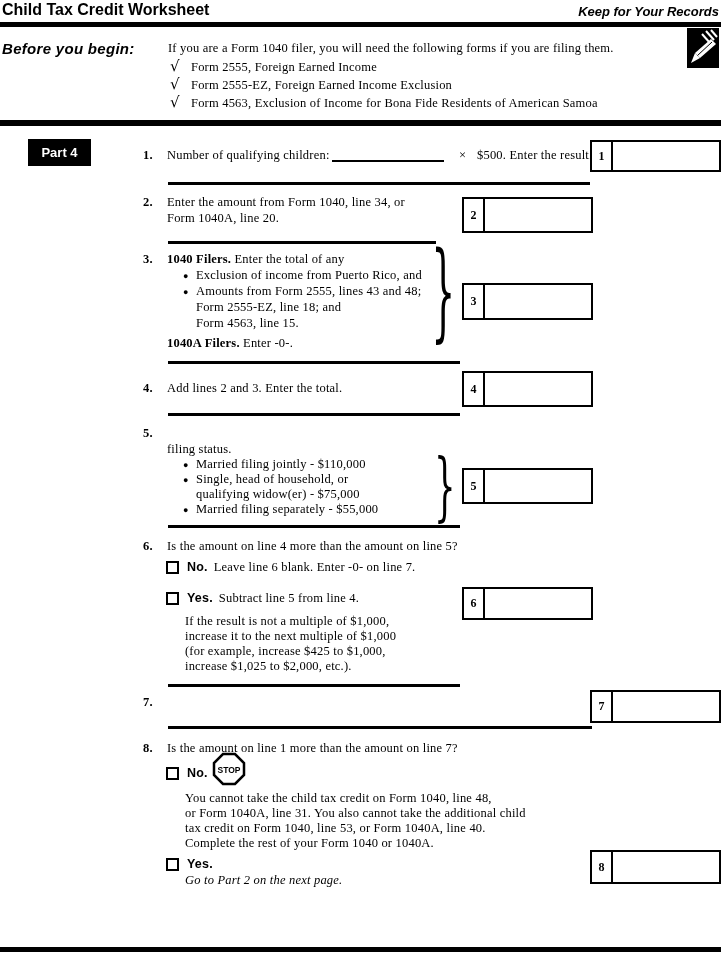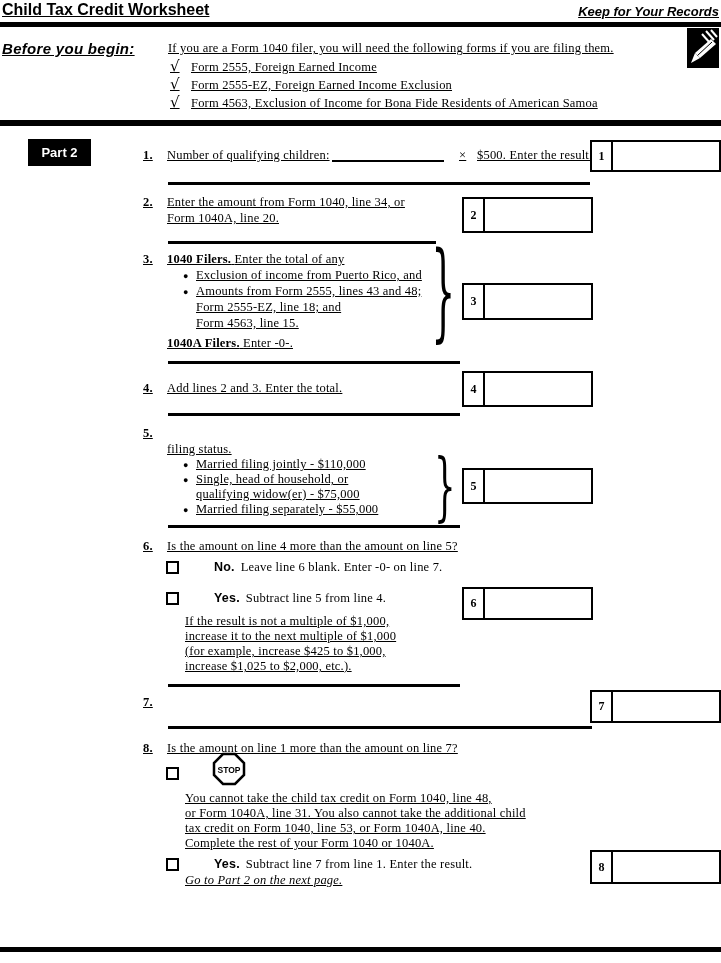--- a/index.html
+++ b/index.html
@@ -1,21 +1,21 @@
 <!DOCTYPE html>
 <html><head>
 <meta charset="utf-8">
 <style>
   * { margin:0; padding:0; box-sizing:border-box; }
   html,body { background:#fff; }
   .page {
     position:relative; width:721px; height:963px; background:#fff; color:#000;
     font-family:"Liberation Serif", serif; overflow:hidden;
   }
-  .abs { position:absolute;text-decoration:underline; }
+  .abs { position:absolute; }
   .serif { font:12.5px/15px "Liberation Serif", serif; letter-spacing:.2px; white-space:nowrap; }
   .bold { font-weight:bold; }
   .ital { font-style:italic; }
   .rule { position:absolute; background:#000; }
   .title { font:bold 16px "Liberation Sans", sans-serif; }
   .tagline { font:bold italic 13px "Liberation Sans", sans-serif; font-style:italic; }
   .byb-label { font:bold 15px "Liberation Sans", sans-serif; font-style:italic; letter-spacing:.3px; }
   .part-badge {
     position:absolute; left:28px; top:139px; width:63px; height:27px; background:#000;
     color:#fff; font:bold 13px "Liberation Sans", sans-serif;
@@ -24,21 +24,21 @@
   .linenum { font-weight:bold; }
   .entrybox { position:absolute; border:2px solid #000; background:#fff; display:flex; }
   .entrybox .cellnum {
     width:21px; border-right:2px solid #000; display:flex; align-items:center;
     justify-content:center; font:bold 12px "Liberation Serif", serif;
   }
   .entrybox .cellentry { flex:1; }
   .blankline { display:inline-block; border-bottom:2px solid #000; }
   .chkrow { position:absolute; display:flex; align-items:flex-start; white-space:nowrap; }
   .checkbox { width:13px; height:13px; border:2px solid #000; background:#fff; flex:0 0 auto; margin-right:8px; margin-top:1px; }
-  .chklabel { font:bold 12.5px "Liberation Sans", sans-serif; margin-right:6px;margin-left:27px; }
+  .chklabel { font:bold 12.5px "Liberation Sans", sans-serif; margin-right:6px; }
   .bullet { position:absolute; font-size:9px; line-height:15px; }
   .brace {
     position:absolute; font-family:"DejaVu Serif", serif; color:#000;
     transform-origin:center; display:block;
   }
   .check-glyph { font:15px "DejaVu Serif", serif; }
   svg text { font-family:"Liberation Sans", sans-serif; }
 </style>
 </head>
 <body>
@@ -68,21 +68,21 @@
       <path d="M24 2 L30 9" stroke="#fff" stroke-width="2" fill="none"></path>
       <path d="M15 6 L23 15" stroke="#fff" stroke-width="2" fill="none"></path>
       <polygon points="24,11 29,16 13,30 8,25" fill="#fff"></polygon>
       <polygon points="8,25 13,30 4,35" fill="#fff"></polygon>
       <path d="M10.5,27.5 L25,14" stroke="#000" stroke-width="1" fill="none"></path>
     </svg>
   </div>
 
   <div class="rule" style="left:0; top:120px; width:721px; height:6px;"></div>
 
-  <div class="part-badge">Part 2</div>
+  <div class="part-badge">Part 4</div>
 
   <div class="abs serif linenum" style="left:143px; top:148px;">1.</div>
   <div class="abs serif" style="left:167px; top:148px;">Number of qualifying children:</div>
   <span class="abs blankline" style="left:332px; top:145px; width:112px; height:17px;"></span>
   <div class="abs serif" style="left:459px; top:148px;">×</div>
   <div class="abs serif" style="left:477px; top:148px;">$500. Enter the result.</div>
   <div class="entrybox" style="left:590px; top:140px; width:131px; height:32px;">
     <div class="cellnum">1</div>
     <div class="cellentry"></div>
   </div>
@@ -192,21 +192,20 @@
   </div>
 
   <div class="abs serif" style="left:185px; top:791px;">You cannot take the child tax credit on Form 1040, line 48,</div>
   <div class="abs serif" style="left:185px; top:806px;">or Form 1040A, line 31. You also cannot take the additional child</div>
   <div class="abs serif" style="left:185px; top:821px;">tax credit on Form 1040, line 53, or Form 1040A, line 40.</div>
   <div class="abs serif" style="left:185px; top:836px;text-align:center;">Complete the rest of your Form 1040 or 1040A.</div>
 
   <div class="chkrow serif" style="left:166px; top:857px;">
     <span class="checkbox"></span>
     <span class="chklabel">Yes.</span>
-    <span>Subtract line 7 from line 1. Enter the result.</span>
   </div>
   <div class="abs serif ital" style="left:185px; top:873px;">Go to Part 2 on the next page.</div>
 
   <div class="entrybox" style="left:590px; top:850px; width:131px; height:34px;">
     <div class="cellnum">8</div>
     <div class="cellentry"></div>
   </div>
 
   <div class="rule" style="left:0; top:947px; width:721px; height:5px;"></div>
 

